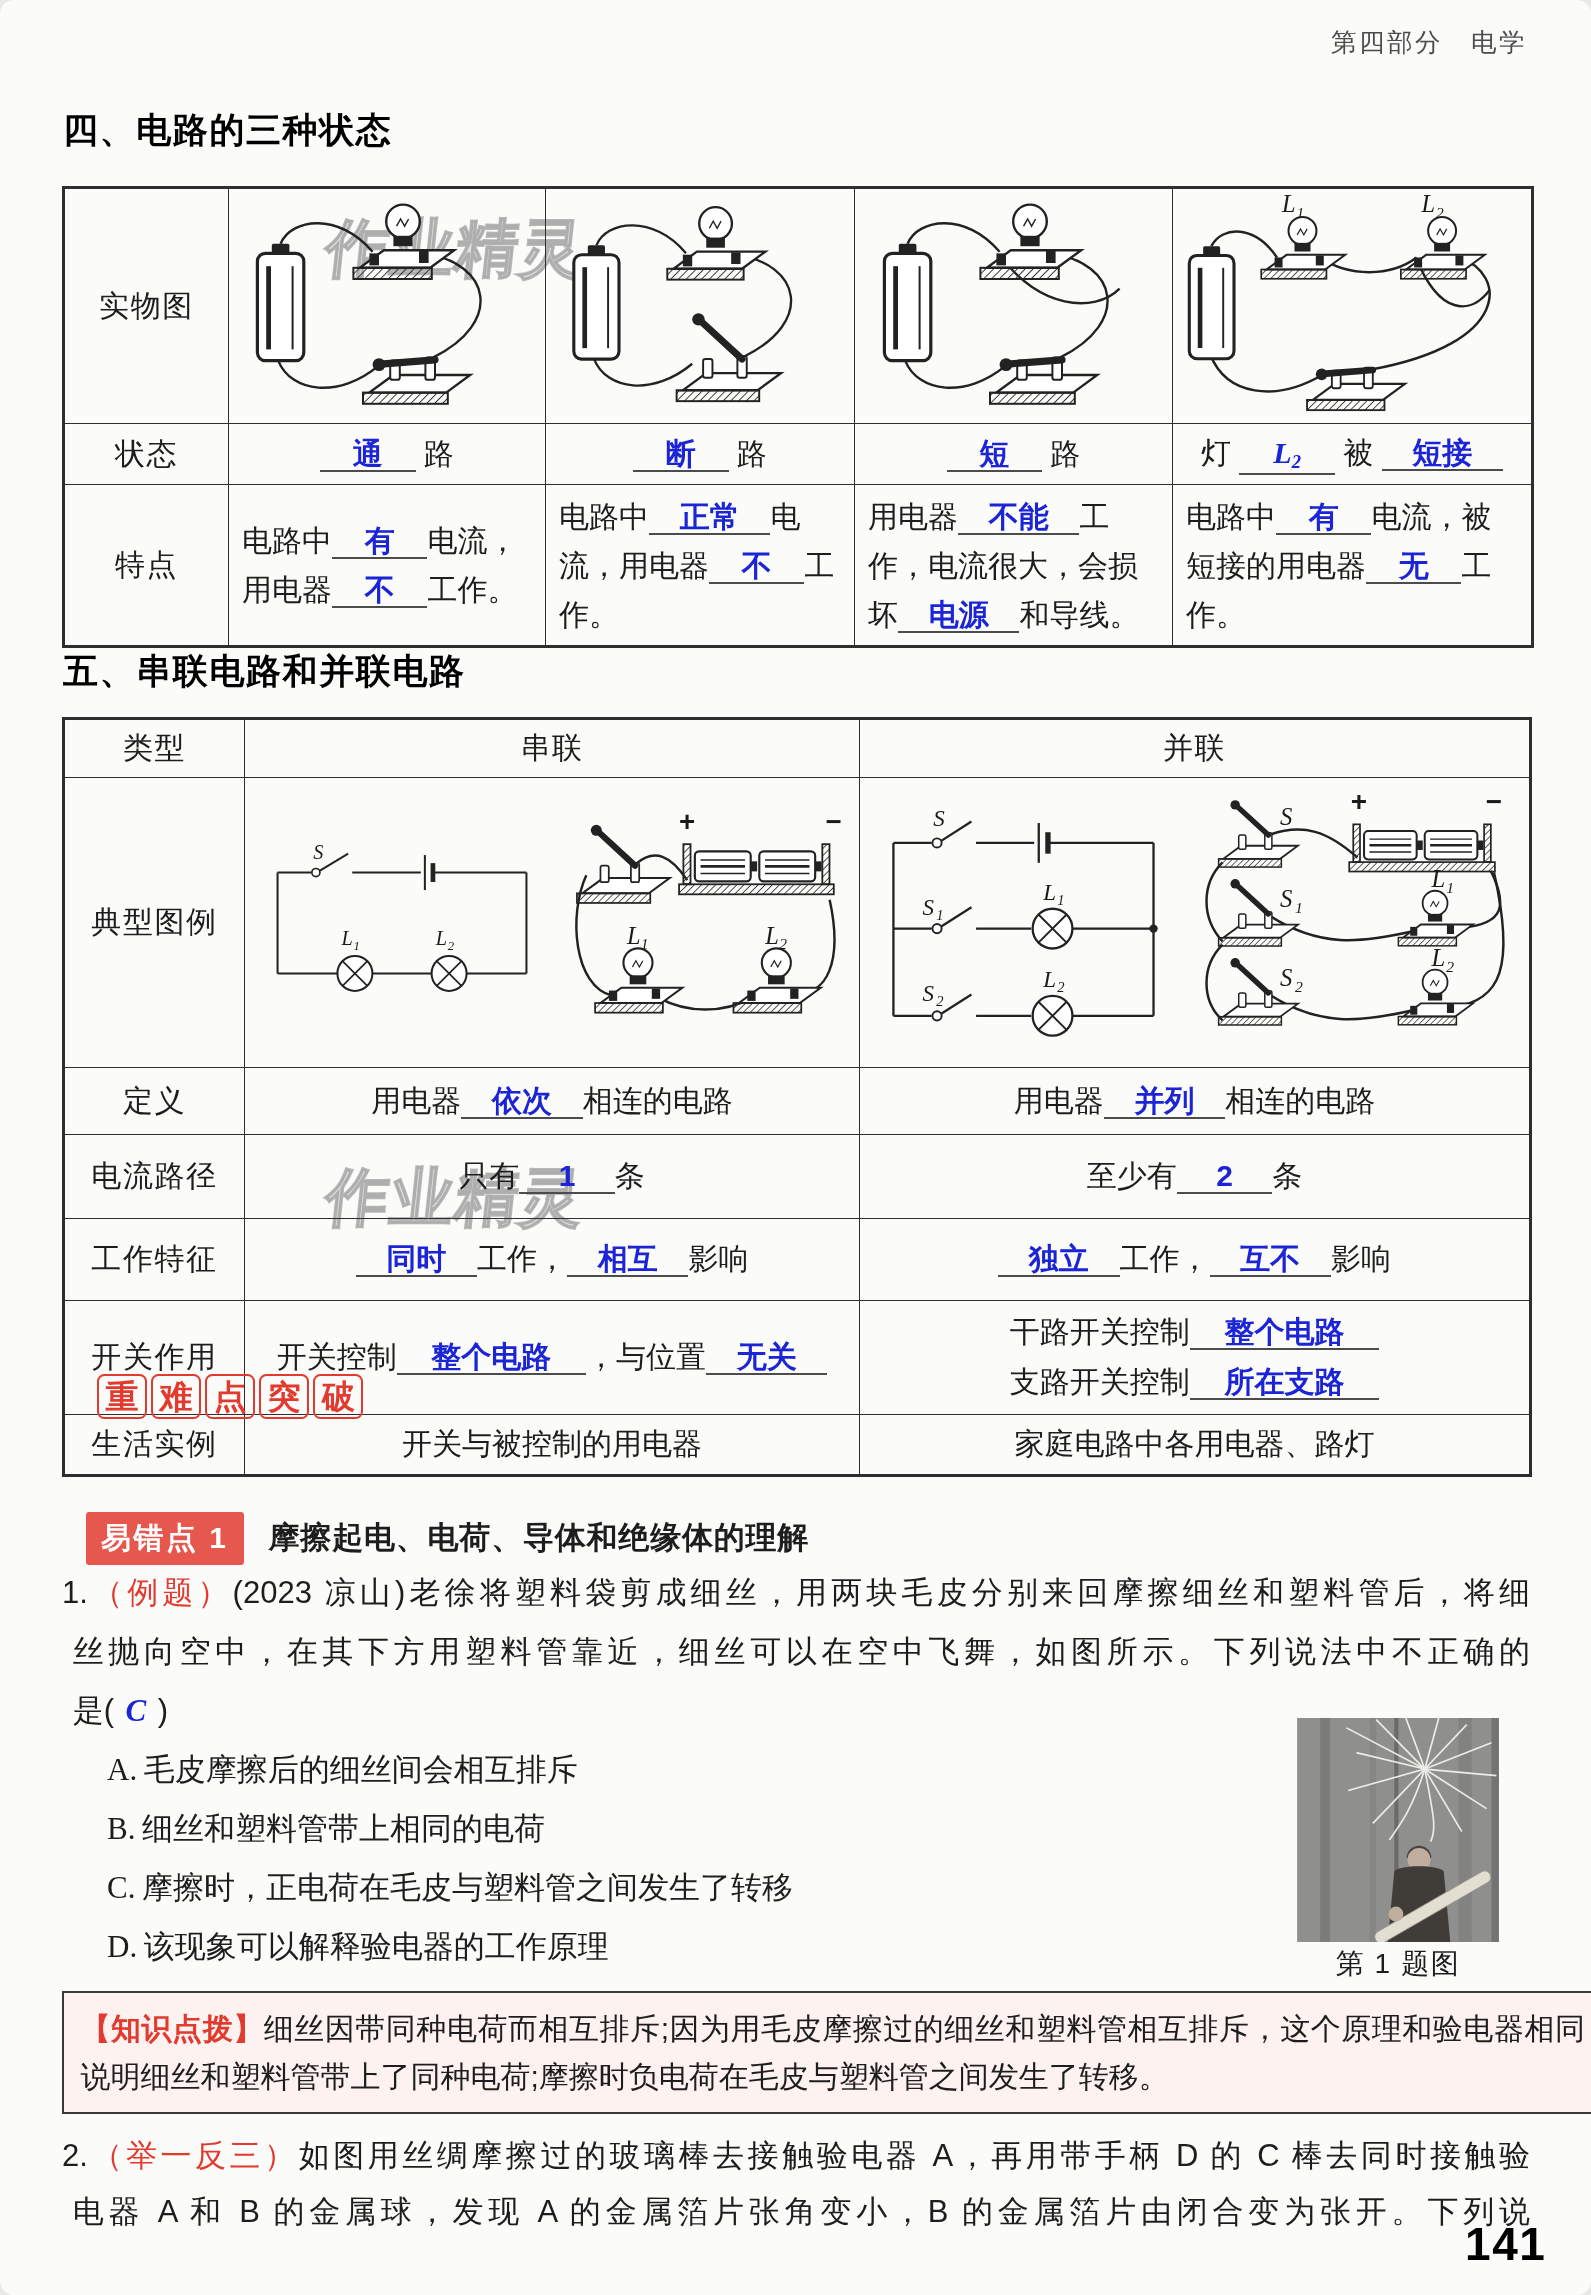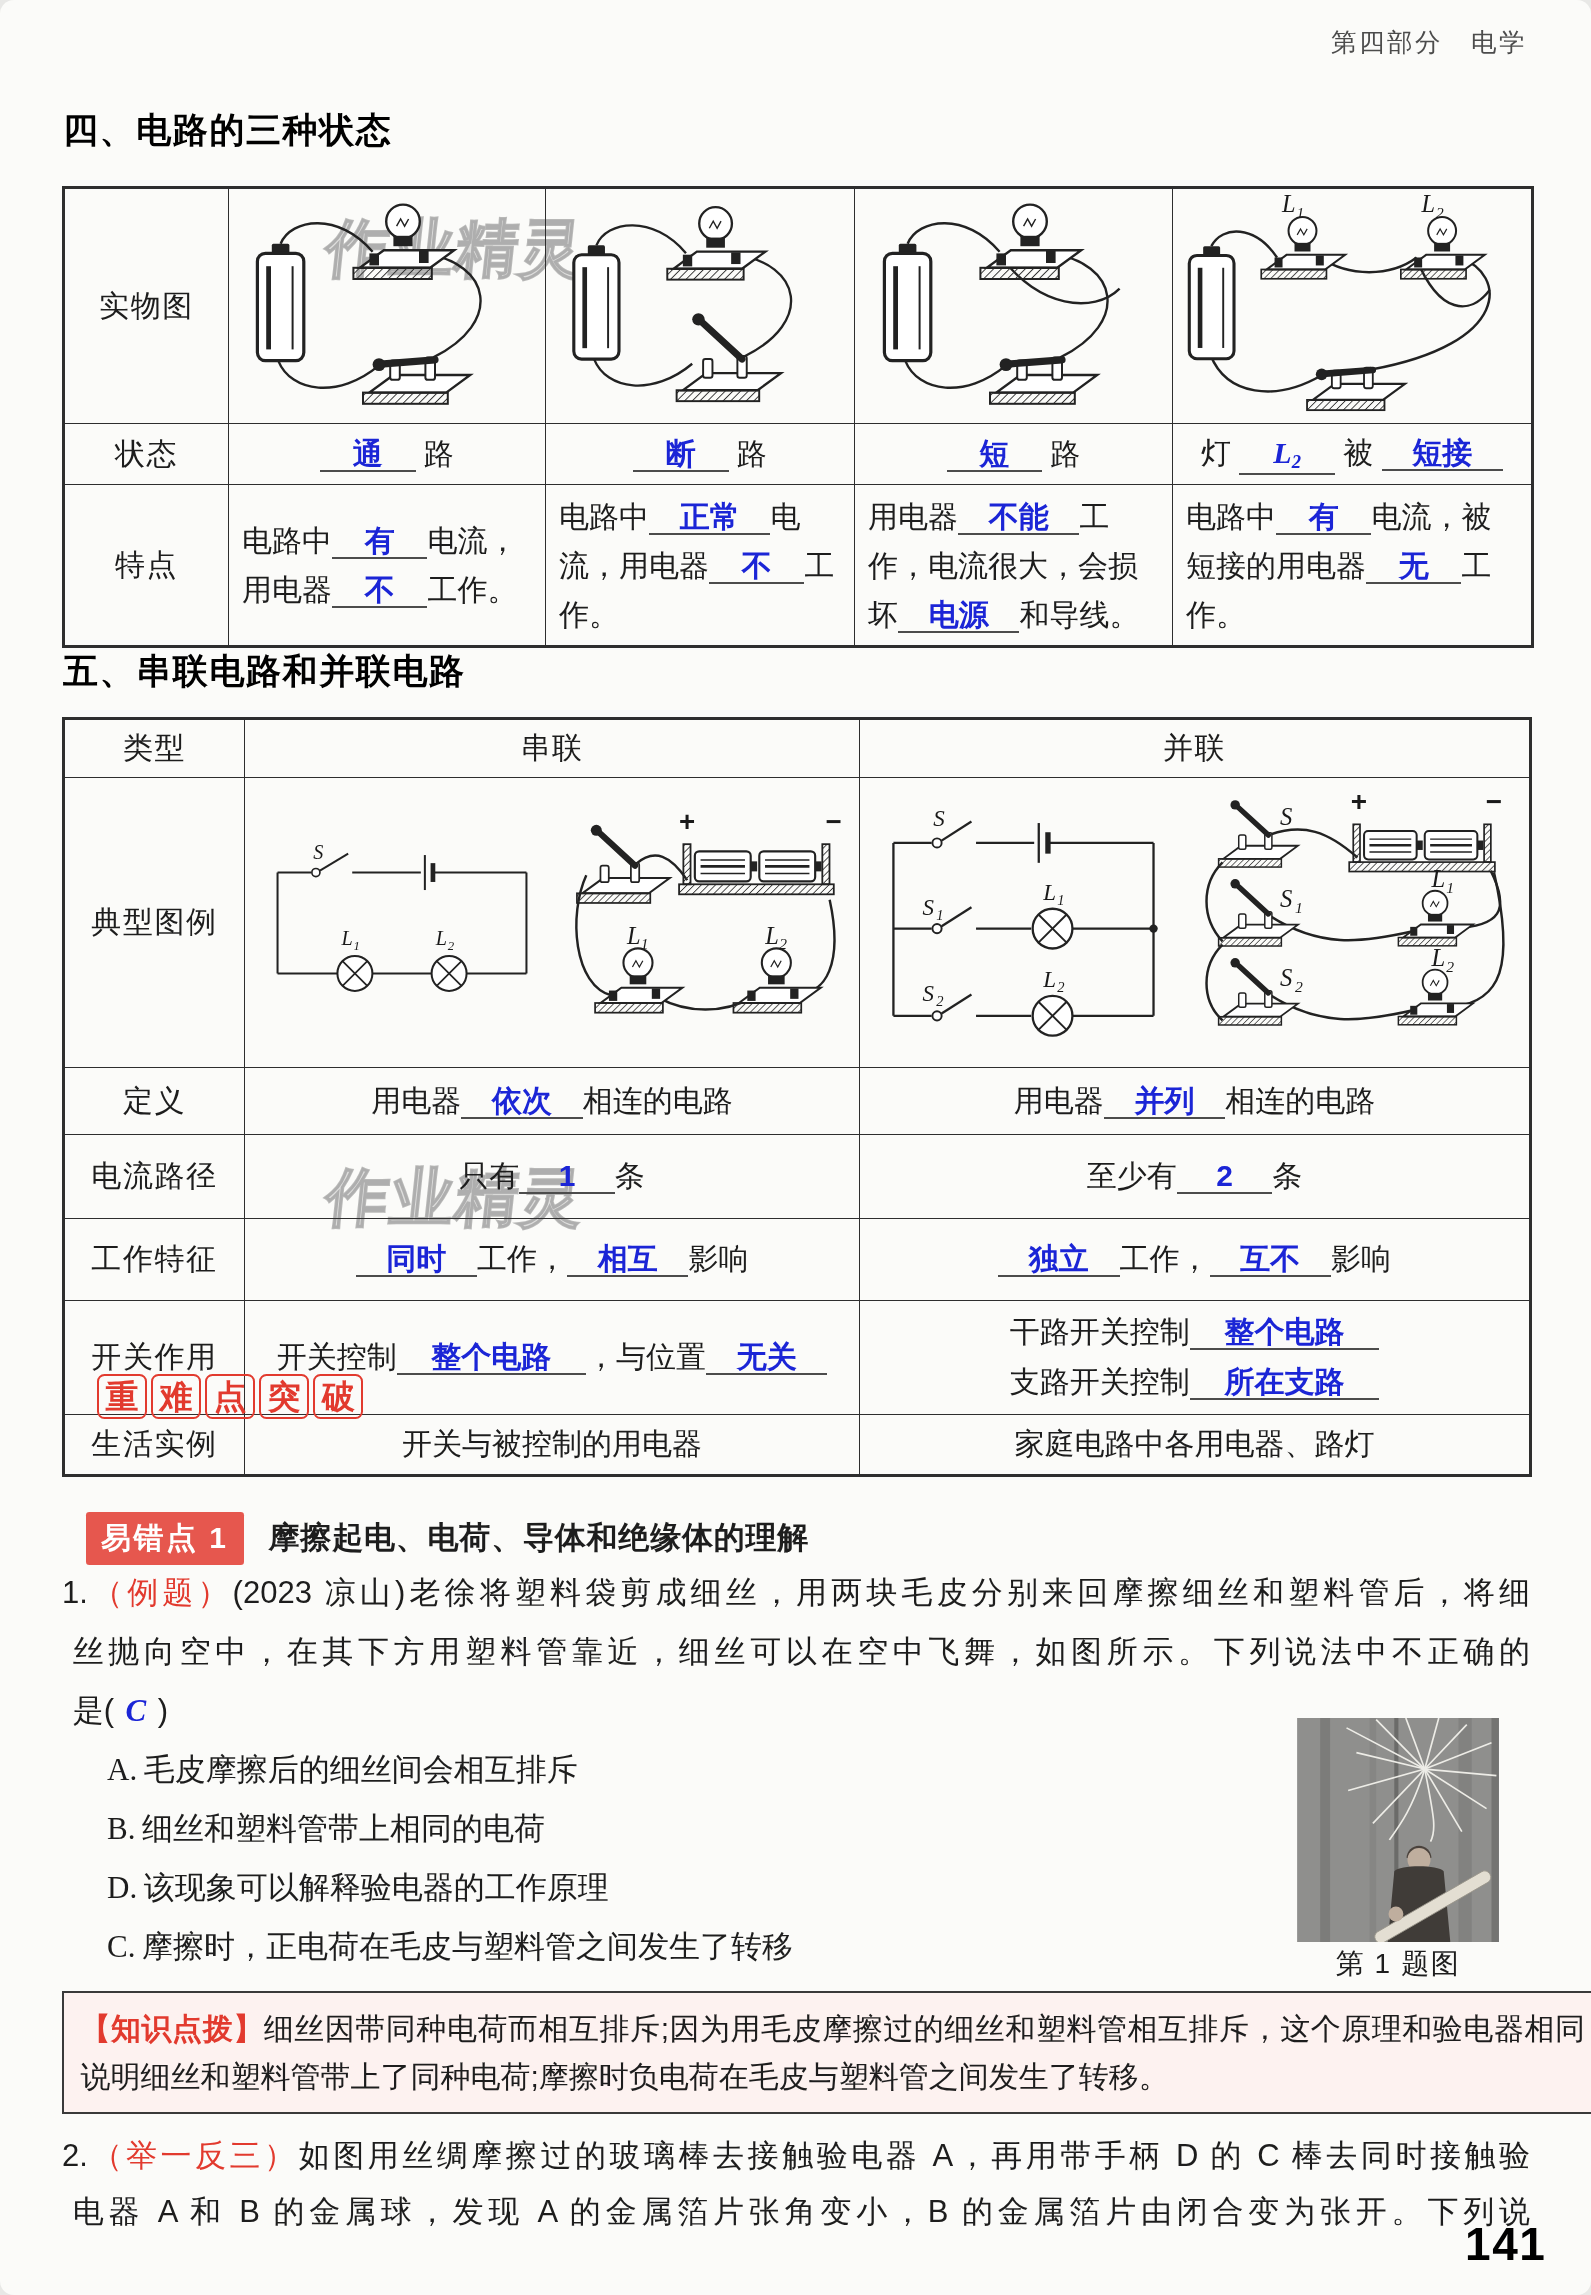--- a/index.html
+++ b/index.html
@@ -383,22 +383,22 @@
   <div class="abs qblock" style="left:62px;top:1563px;">
     <div class="qline jst">
       <span>1.</span><span class="red">（例题）</span><span>(2023 凉山)老徐将塑料袋剪成细丝，用两块毛皮分别来回摩擦细丝和塑料管后，将细</span>
     </div>
     <div class="qline jst cont">丝抛向空中，在其下方用塑料管靠近，细丝可以在空中飞舞，如图所示。下列说法中不正确的</div>
     <div class="qline cont">
       <span>是(</span><span class="blue serif-it ansletter">C</span><span>)</span>
     </div>
     <div class="opt"><span class="optletter">A.</span><span>毛皮摩擦后的细丝间会相互排斥</span></div>
     <div class="opt"><span class="optletter">B.</span><span>细丝和塑料管带上相同的电荷</span></div>
+    <div class="opt"><span class="optletter">C.</span><span>摩擦时，正电荷在毛皮与塑料管之间发生了转移</span></div>
     <div class="opt"><span class="optletter">D.</span><span>该现象可以解释验电器的工作原理</span></div>
-    <div class="opt"><span class="optletter">C.</span><span>摩擦时，正电荷在毛皮与塑料管之间发生了转移</span></div>
   </div>
 
   <div class="abs fig" style="left:1297px;top:1718px;">
     <svg width="202" height="224" viewBox="0 0 245 272">
       <rect width="245" height="272" fill="#8f8f8d"></rect>
       <rect x="28" width="12" height="272" fill="#7c7c7a"></rect>
       <rect x="88" width="8" height="272" fill="#868684"></rect>
       <rect x="118" width="5" height="272" fill="#6b6b69"></rect>
       <rect x="196" width="16" height="272" fill="#828280"></rect>
       <rect x="236" width="9" height="272" fill="#747472"></rect>

